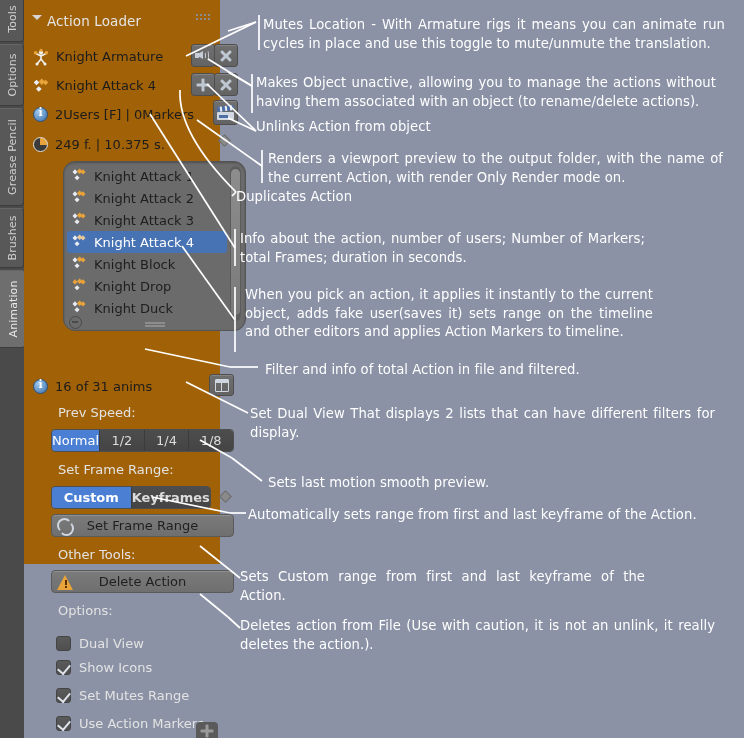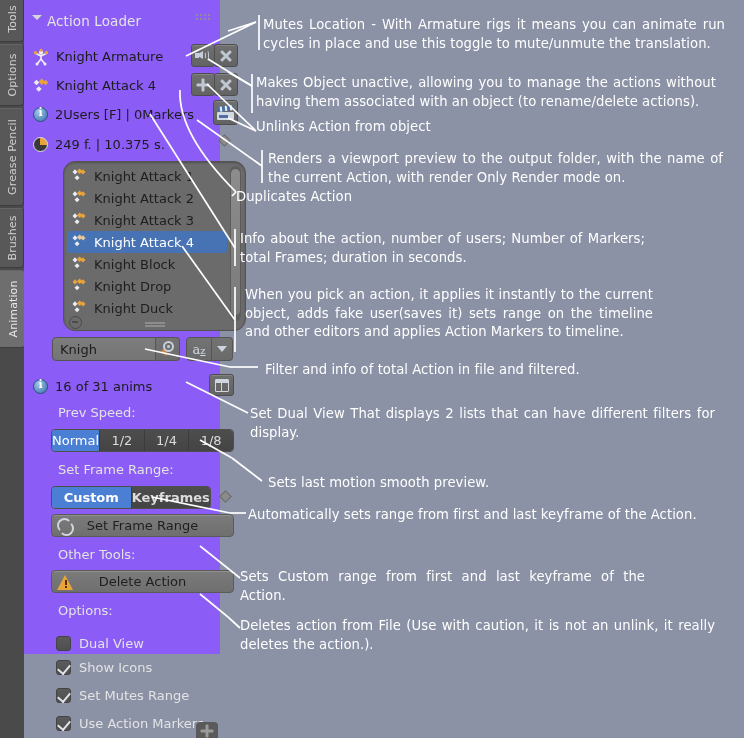--- a/index.html
+++ b/index.html
@@ -34,22 +34,22 @@
   }
   .vtab.active {
     background: #6e6e6e;
     border-right: none;
     width: 25px;
   }
   .vtab.active .vlabel { color: #e8e8e8; }
 
   
   #panel {
-    position: absolute; left: 24px; top: 0; width: 196px; height: 654px;
-    background: #8b5cf6;
+    position: absolute; left: 24px; top: 0; width: 196px; height: 564px;
+    background: #a16207;
   }
 
   
   #panel-header {
     position: absolute; left: 0; top: 8px; width: 196px; height: 26px;
     display: flex; align-items: center;
   }
   #panel-header .tri {
     width: 0; height: 0; margin-left: 8px; margin-right: 5px;
     border-left: 5px solid #d6d6d6;
@@ -596,37 +596,20 @@
     <div id="list-scroll">
       <div class="thumb"></div>
     </div>
     <div id="list-minus"></div>
     <div id="list-grip">
       <i style="top:0"></i>
         <i style="top:3px"></i>
     </div>
   </div>
 
-  <div id="filter-wrap">
-    <div id="filter-field" title="Search">
-      <span class="val">Knigh</span>
-    </div>
-    <div id="filter-search-btn">
-      <span class="gmag">
-        <span class="hand"></span>
-          <span class="ring"></span>
-      </span>
-    </div>
-    <div id="sort-btn">
-      <span class="az">a<u>z</u></span>
-    </div>
-    <div id="filter-dropdown">
-      <span class="chev"></span>
-    </div>
-  </div>
 
   <div class="row" style="top:373px;">
     <span class="icon ic-info"></span>
     <span class="lbl dark">16 of 31 anims</span>
   </div>
   <div id="dualview-btn">
     <span class="dv"></span>
   </div>
 
   <span class="sect-lbl" style="left:34px;top:405px;">Prev Speed:</span>

